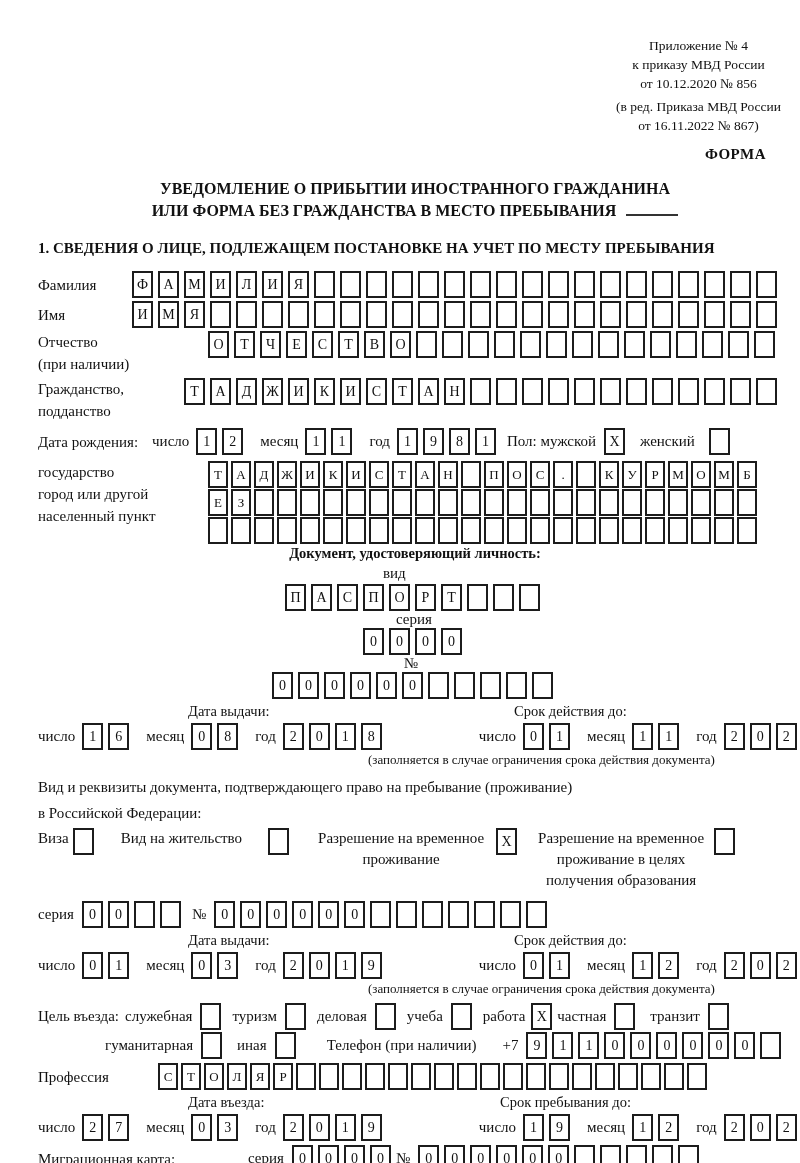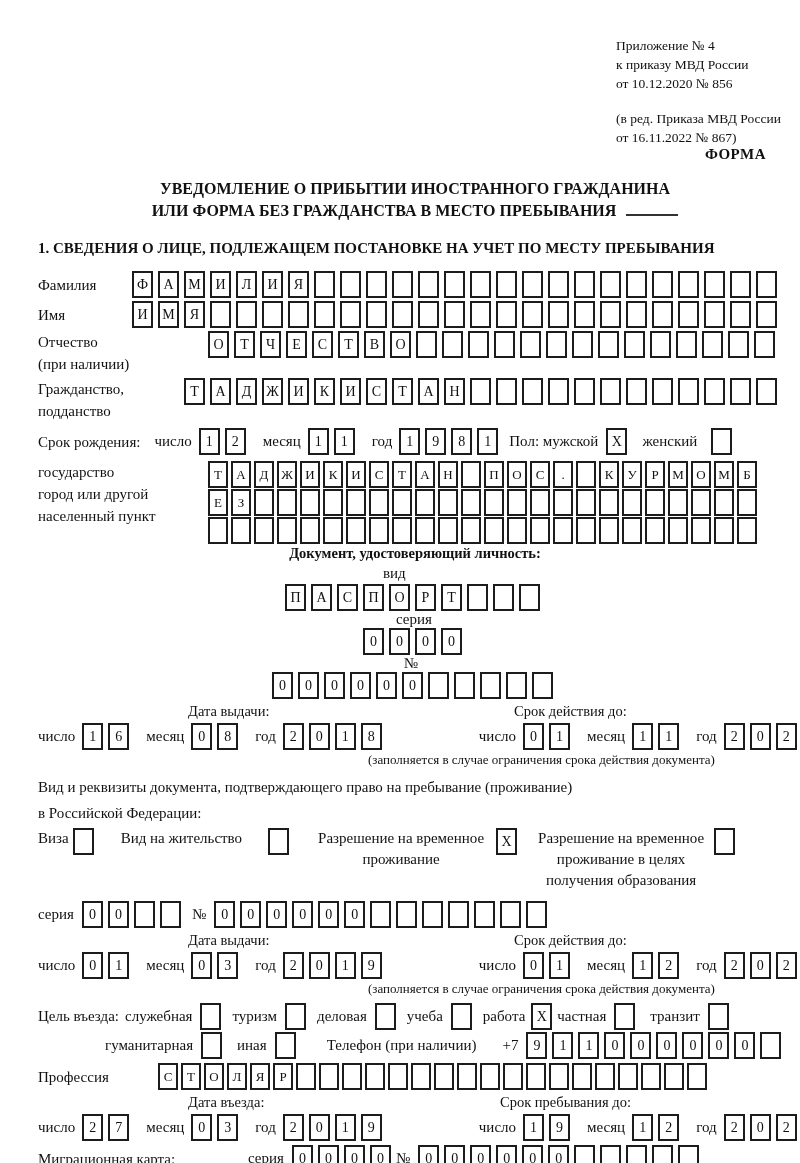--- a/index.html
+++ b/index.html
@@ -1,20 +1,20 @@
 <!DOCTYPE html>
 <html><head>
 <meta charset="utf-8">
 <style>
   html,body{margin:0;padding:0;background:#888;}
   .page{position:relative;width:800px;height:1163px;margin:0 auto;background:#fff;
         font-family:"Liberation Serif","DejaVu Serif",serif;color:#111;
         box-sizing:border-box;padding:36px 8px 0 38px;overflow:hidden;}
-  .appendix{position:absolute;left:616px;top:36px;font-size:13.5px;line-height:19px;}
-  .appendix .blk2{margin-top:16px;}
+  .appendix{position:absolute;left:616px;top:36px;font-size:13.5px;line-height:19px;text-align:center;}
+  .appendix .blk2{margin-top:4px;}
   .forma{position:absolute;right:34px;top:146px;font-weight:bold;font-size:15px;letter-spacing:.5px;}
   .title{margin-top:142px;text-align:center;font-weight:bold;font-size:16px;line-height:22px;}
   .blank-line{display:inline-block;width:52px;border-bottom:2px solid #333;height:12px;margin-left:10px;}
   .sec-heading{margin-top:18px;font-weight:bold;font-size:15px;white-space:nowrap;}
   .row{display:flex;align-items:center;margin-top:3px;min-height:27px;font-size:15px;}
   .row.top{align-items:flex-start;}
   .lblcol{flex:0 0 auto;line-height:22px;}
   .cells{display:inline-flex;flex-wrap:nowrap;align-items:center;}
   .cell{flex:0 0 auto;width:17px;height:23px;border:2px solid #1c1c1c;margin-right:5px;
         display:inline-flex;align-items:center;justify-content:center;
@@ -181,21 +181,21 @@
         <span class="cell"></span>
         <span class="cell"></span>
         <span class="cell"></span>
         <span class="cell"></span>
         <span class="cell"></span>
         <span class="cell"></span>
       </span>
   </div>
 
   <div class="row" style="margin-top:6px;">
-    <span class="lblcol">Срок рождения:</span>
+    <span class="lblcol">Дата рождения:</span>
     <span class="dategroup ml14">
       <span class="dlbl">число</span>
       <span class="cells">
           <span class="cell">1</span>
           <span class="cell">2</span>
         </span>
       <span class="dlbl2">месяц</span>
       <span class="cells">
           <span class="cell">1</span>
           <span class="cell">1</span>

